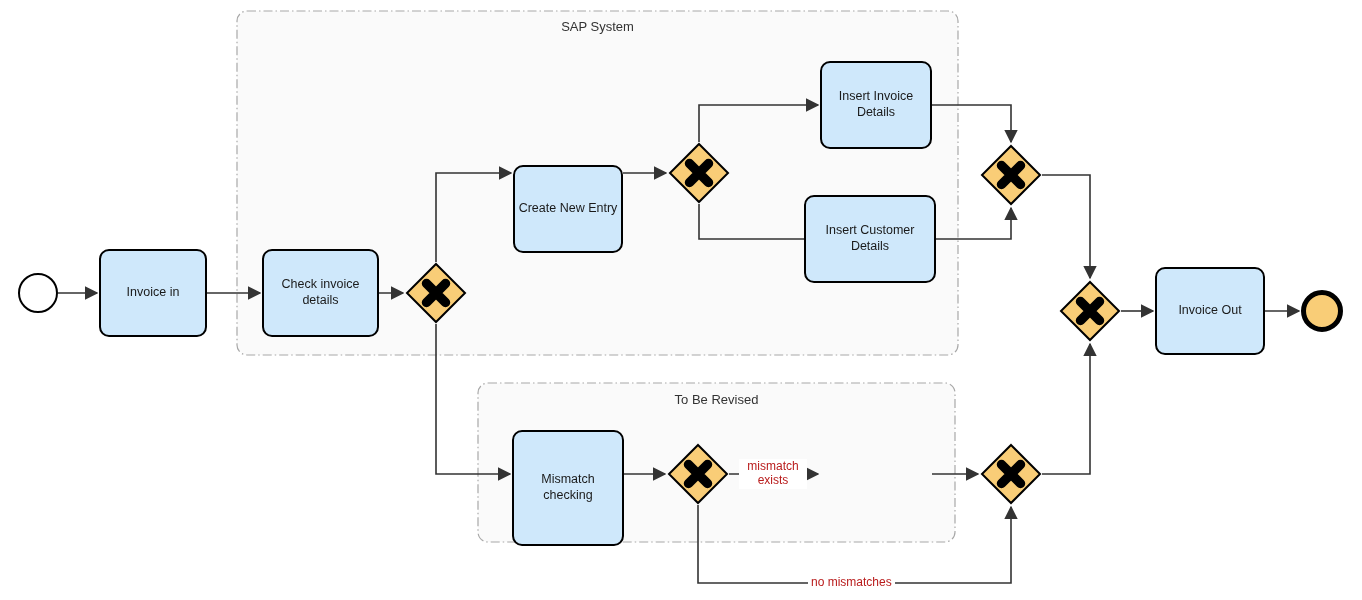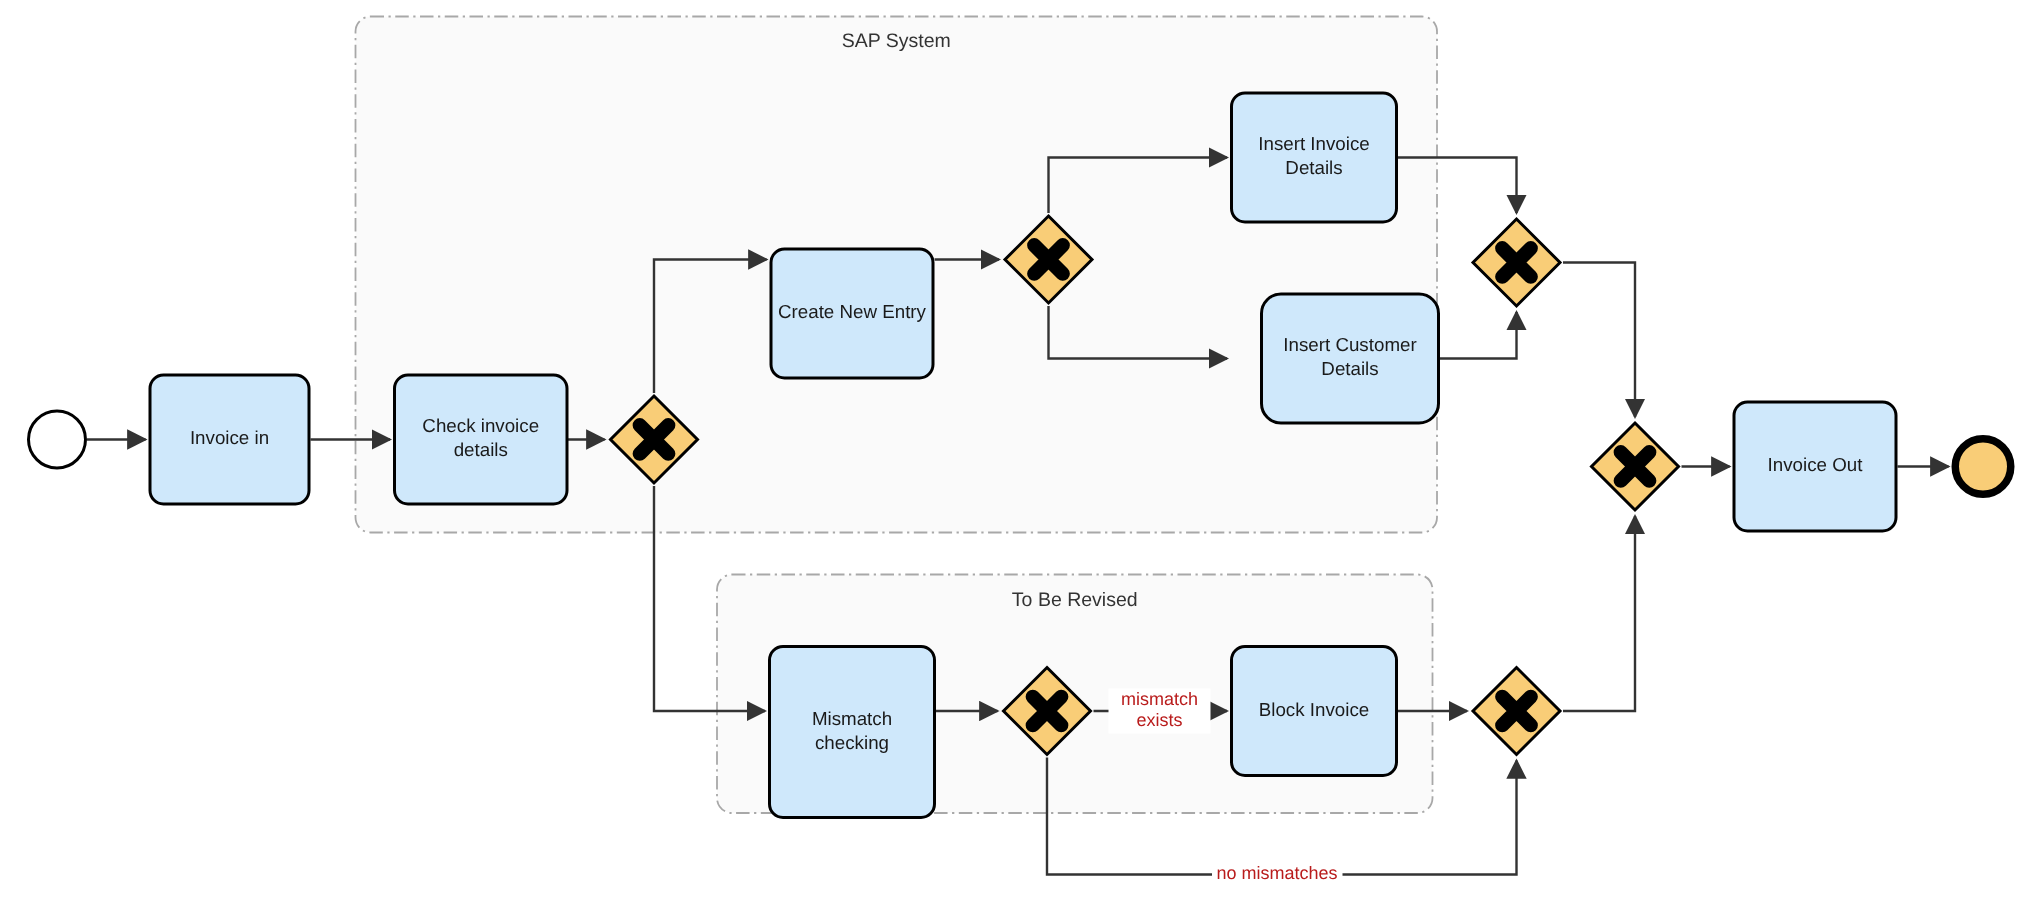--- a/index.html
+++ b/index.html
@@ -72,23 +72,22 @@
   <div class="group-label" style="left:237px;top:19px;width:721px;">SAP System</div>
   <div class="group-label" style="left:478px;top:392px;width:477px;text-align:center;">To Be Revised</div>
 
   <div class="event event-start" style="left:18px;top:273px;"></div>
   <div class="event event-end" style="left:1301px;top:290px;"></div>
 
   <div class="task" style="left:99px;top:249px;width:108px;height:88px;">Invoice in</div>
   <div class="task" style="left:262px;top:249px;width:117px;height:88px;">Check invoice details</div>
   <div class="task" style="left:513px;top:129px;width:110px;height:88px;margin-top:36px;">Create New Entry</div>
   <div class="task" style="left:820px;top:61px;width:112px;height:88px;">Insert Invoice Details</div>
-  <div class="task" style="left:840px;top:195px;width:120px;height:88px;border-radius:14px;">Insert Customer Details</div>
+  <div class="task" style="left:804px;top:195px;width:132px;height:88px;">Insert Customer Details</div>
   <div class="task" style="left:512px;top:430px;width:112px;height:116px;">Mismatch checking</div>
-  <div class="task" style="left:820px;top:430px;width:112px;height:88px;">Block Invoice</div>
   <div class="task" style="left:1155px;top:267px;width:110px;height:88px;">Invoice Out</div>
 
   <div class="gateway" style="left:405px;top:262px;"><svg width="62" height="62">
         <use href="#xor-gw"></use>
       </svg></div>
   <div class="gateway" style="left:668px;top:142px;"><svg width="62" height="62">
         <use href="#xor-gw"></use>
       </svg></div>
   <div class="gateway" style="left:980px;top:144px;"><svg width="62" height="62">
         <use href="#xor-gw"></use>

